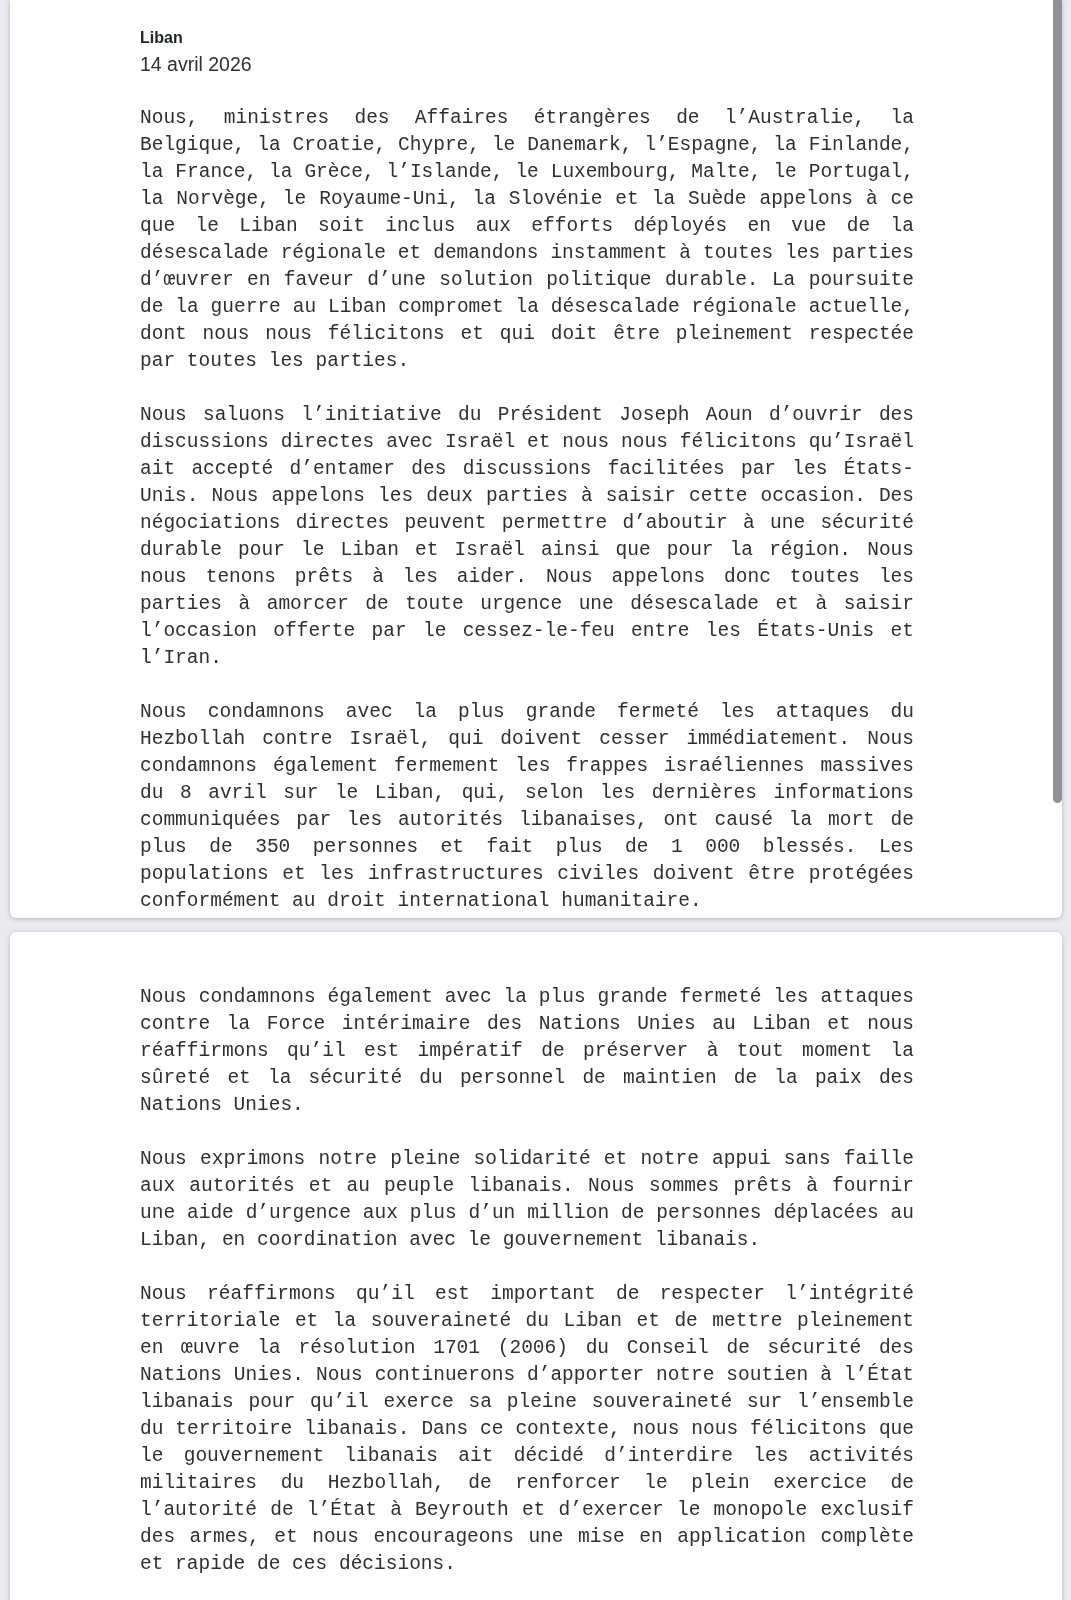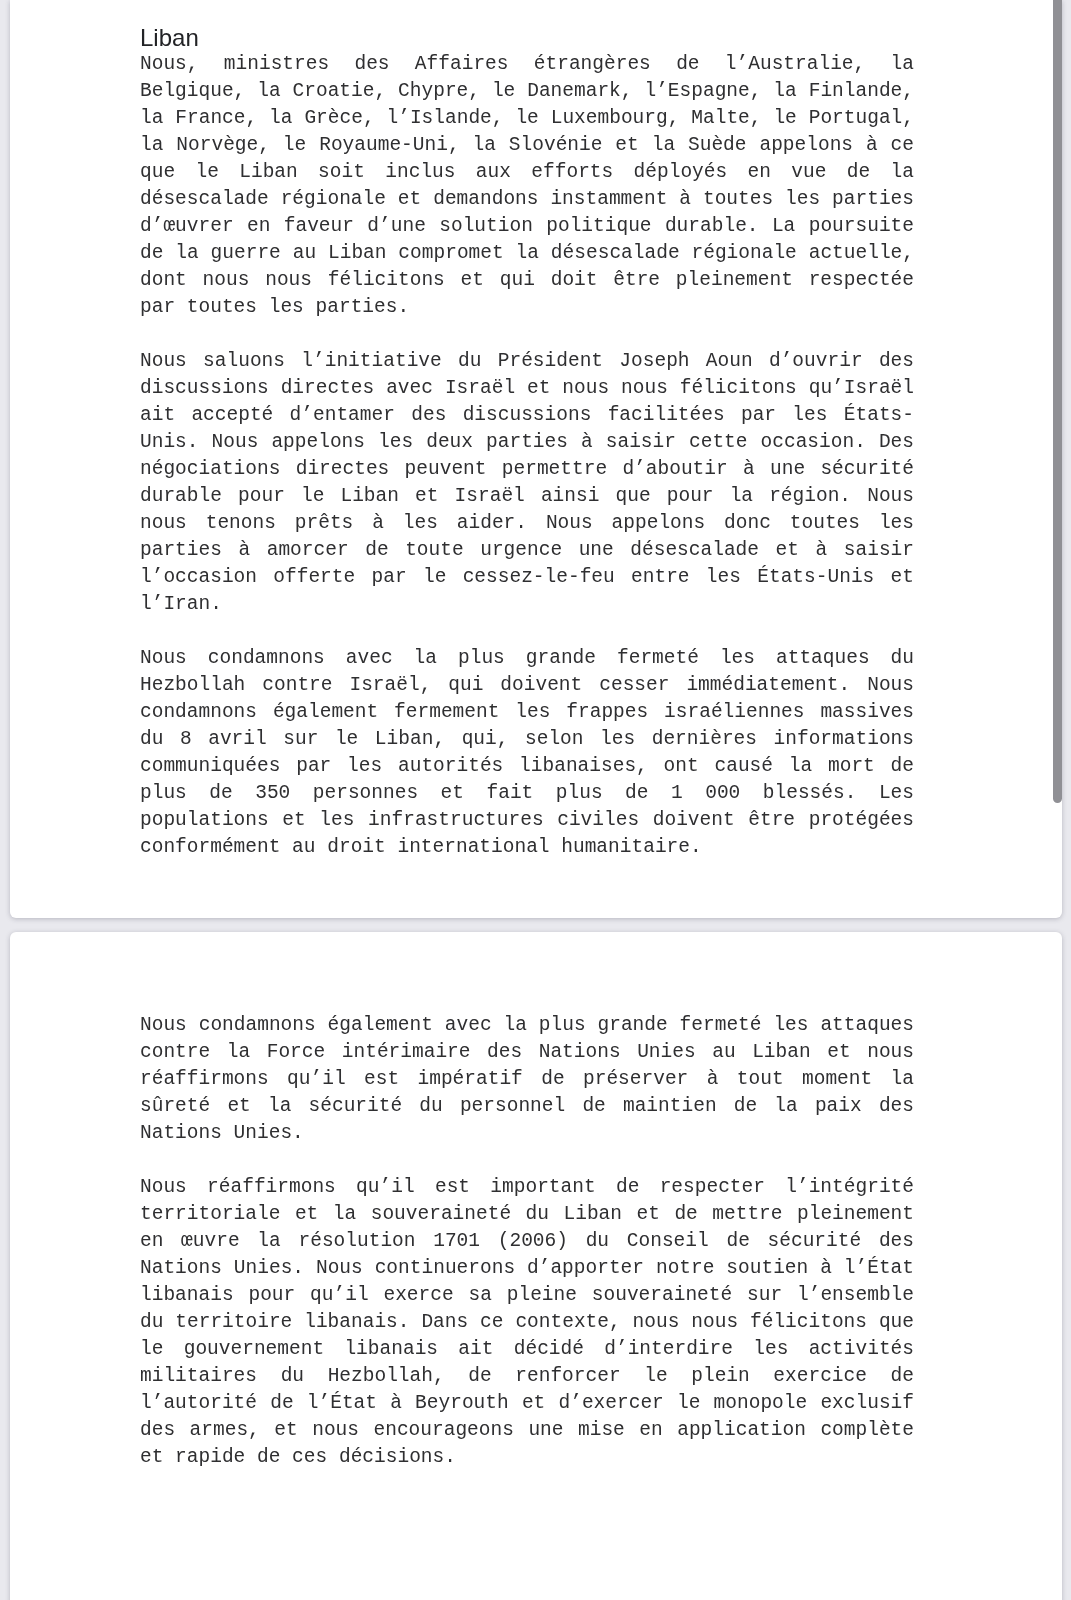--- a/index.html
+++ b/index.html
@@ -32,26 +32,26 @@
     height: 700px;
     border-radius: 6px 6px 0 0;
   }
   .page-inner {
     padding: 24px 148px 0 130px;
     color: #2f2f31;
     font-size: 19.5px;
     line-height: 27px;
   }
   .page-2 .page-inner {
-    padding-top: 80px;
+    padding-top: 52px;
   }
   .doc-title {
     margin: 0;
-    font-size: 24px;
-    font-weight: normal;
+    font-size: 16px;
+    font-weight: bold;
     line-height: 27px;
     color: #222326;
   }
   .doc-date {
     margin: 0 0 27px 0;
     line-height: 27px;
   }
   .para {
     margin: 0 0 27px 0;
     text-align: justify;
@@ -71,28 +71,30 @@
   }
 </style>
 </head>
 <body>
 
 <div class="viewport">
 
   <div class="page page-1">
     <div class="page-inner">
       <h1 class="doc-title">Liban</h1>
+      <div class="doc-date">14 avril 2026</div>
       <p class="para">Nous, ministres des Affaires étrangères de l’Australie, la Belgique, la Croatie, Chypre, le Danemark, l’Espagne, la Finlande, la France, la Grèce, l’Islande, le Luxembourg, Malte, le Portugal, la Norvège, le Royaume-Uni, la Slovénie et la Suède appelons à ce que le Liban soit inclus aux efforts déployés en vue de la désescalade régionale et demandons instamment à toutes les parties d’œuvrer en faveur d’une solution politique durable. La poursuite de la guerre au Liban compromet la désescalade régionale actuelle, dont nous nous félicitons et qui doit être pleinement respectée par toutes les parties.</p>
       <p class="para">Nous saluons l’initiative du Président Joseph Aoun d’ouvrir des discussions directes avec Israël et nous nous félicitons qu’Israël ait accepté d’entamer des discussions facilitées par les États-Unis. Nous appelons les deux parties à saisir cette occasion. Des négociations directes peuvent permettre d’aboutir à une sécurité durable pour le Liban et Israël ainsi que pour la région. Nous nous tenons prêts à les aider. Nous appelons donc toutes les parties à amorcer de toute urgence une désescalade et à saisir l’occasion offerte par le cessez-le-feu entre les États-Unis et l’Iran.</p>
       <p class="para">Nous condamnons avec la plus grande fermeté les attaques du Hezbollah contre Israël, qui doivent cesser immédiatement. Nous condamnons également fermement les frappes israéliennes massives du 8 avril sur le Liban, qui, selon les dernières informations communiquées par les autorités libanaises, ont causé la mort de plus de 350 personnes et fait plus de 1 000 blessés. Les populations et les infrastructures civiles doivent être protégées conformément au droit international humanitaire.</p>
     </div>
   </div>
 
   <div class="page page-2">
     <div class="page-inner">
       <p class="para">Nous condamnons également avec la plus grande fermeté les attaques contre la Force intérimaire des Nations Unies au Liban et nous réaffirmons qu’il est impératif de préserver à tout moment la sûreté et la sécurité du personnel de maintien de la paix des Nations Unies.</p>
+      <p class="para">Nous exprimons notre pleine solidarité et notre appui sans faille aux autorités et au peuple libanais. Nous sommes prêts à fournir une aide d’urgence aux plus d’un million de personnes déplacées au Liban, en coordination avec le gouvernement libanais.</p>
       <p class="para">Nous réaffirmons qu’il est important de respecter l’intégrité territoriale et la souveraineté du Liban et de mettre pleinement en œuvre la résolution 1701 (2006) du Conseil de sécurité des Nations Unies. Nous continuerons d’apporter notre soutien à l’État libanais pour qu’il exerce sa pleine souveraineté sur l’ensemble du territoire libanais. Dans ce contexte, nous nous félicitons que le gouvernement libanais ait décidé d’interdire les activités militaires du Hezbollah, de renforcer le plein exercice de l’autorité de l’État à Beyrouth et d’exercer le monopole exclusif des armes, et nous encourageons une mise en application complète et rapide de ces décisions.</p>
     </div>
   </div>
 
   <div class="scrollbar-thumb"></div>
 
 </div>
 
 </body></html>

